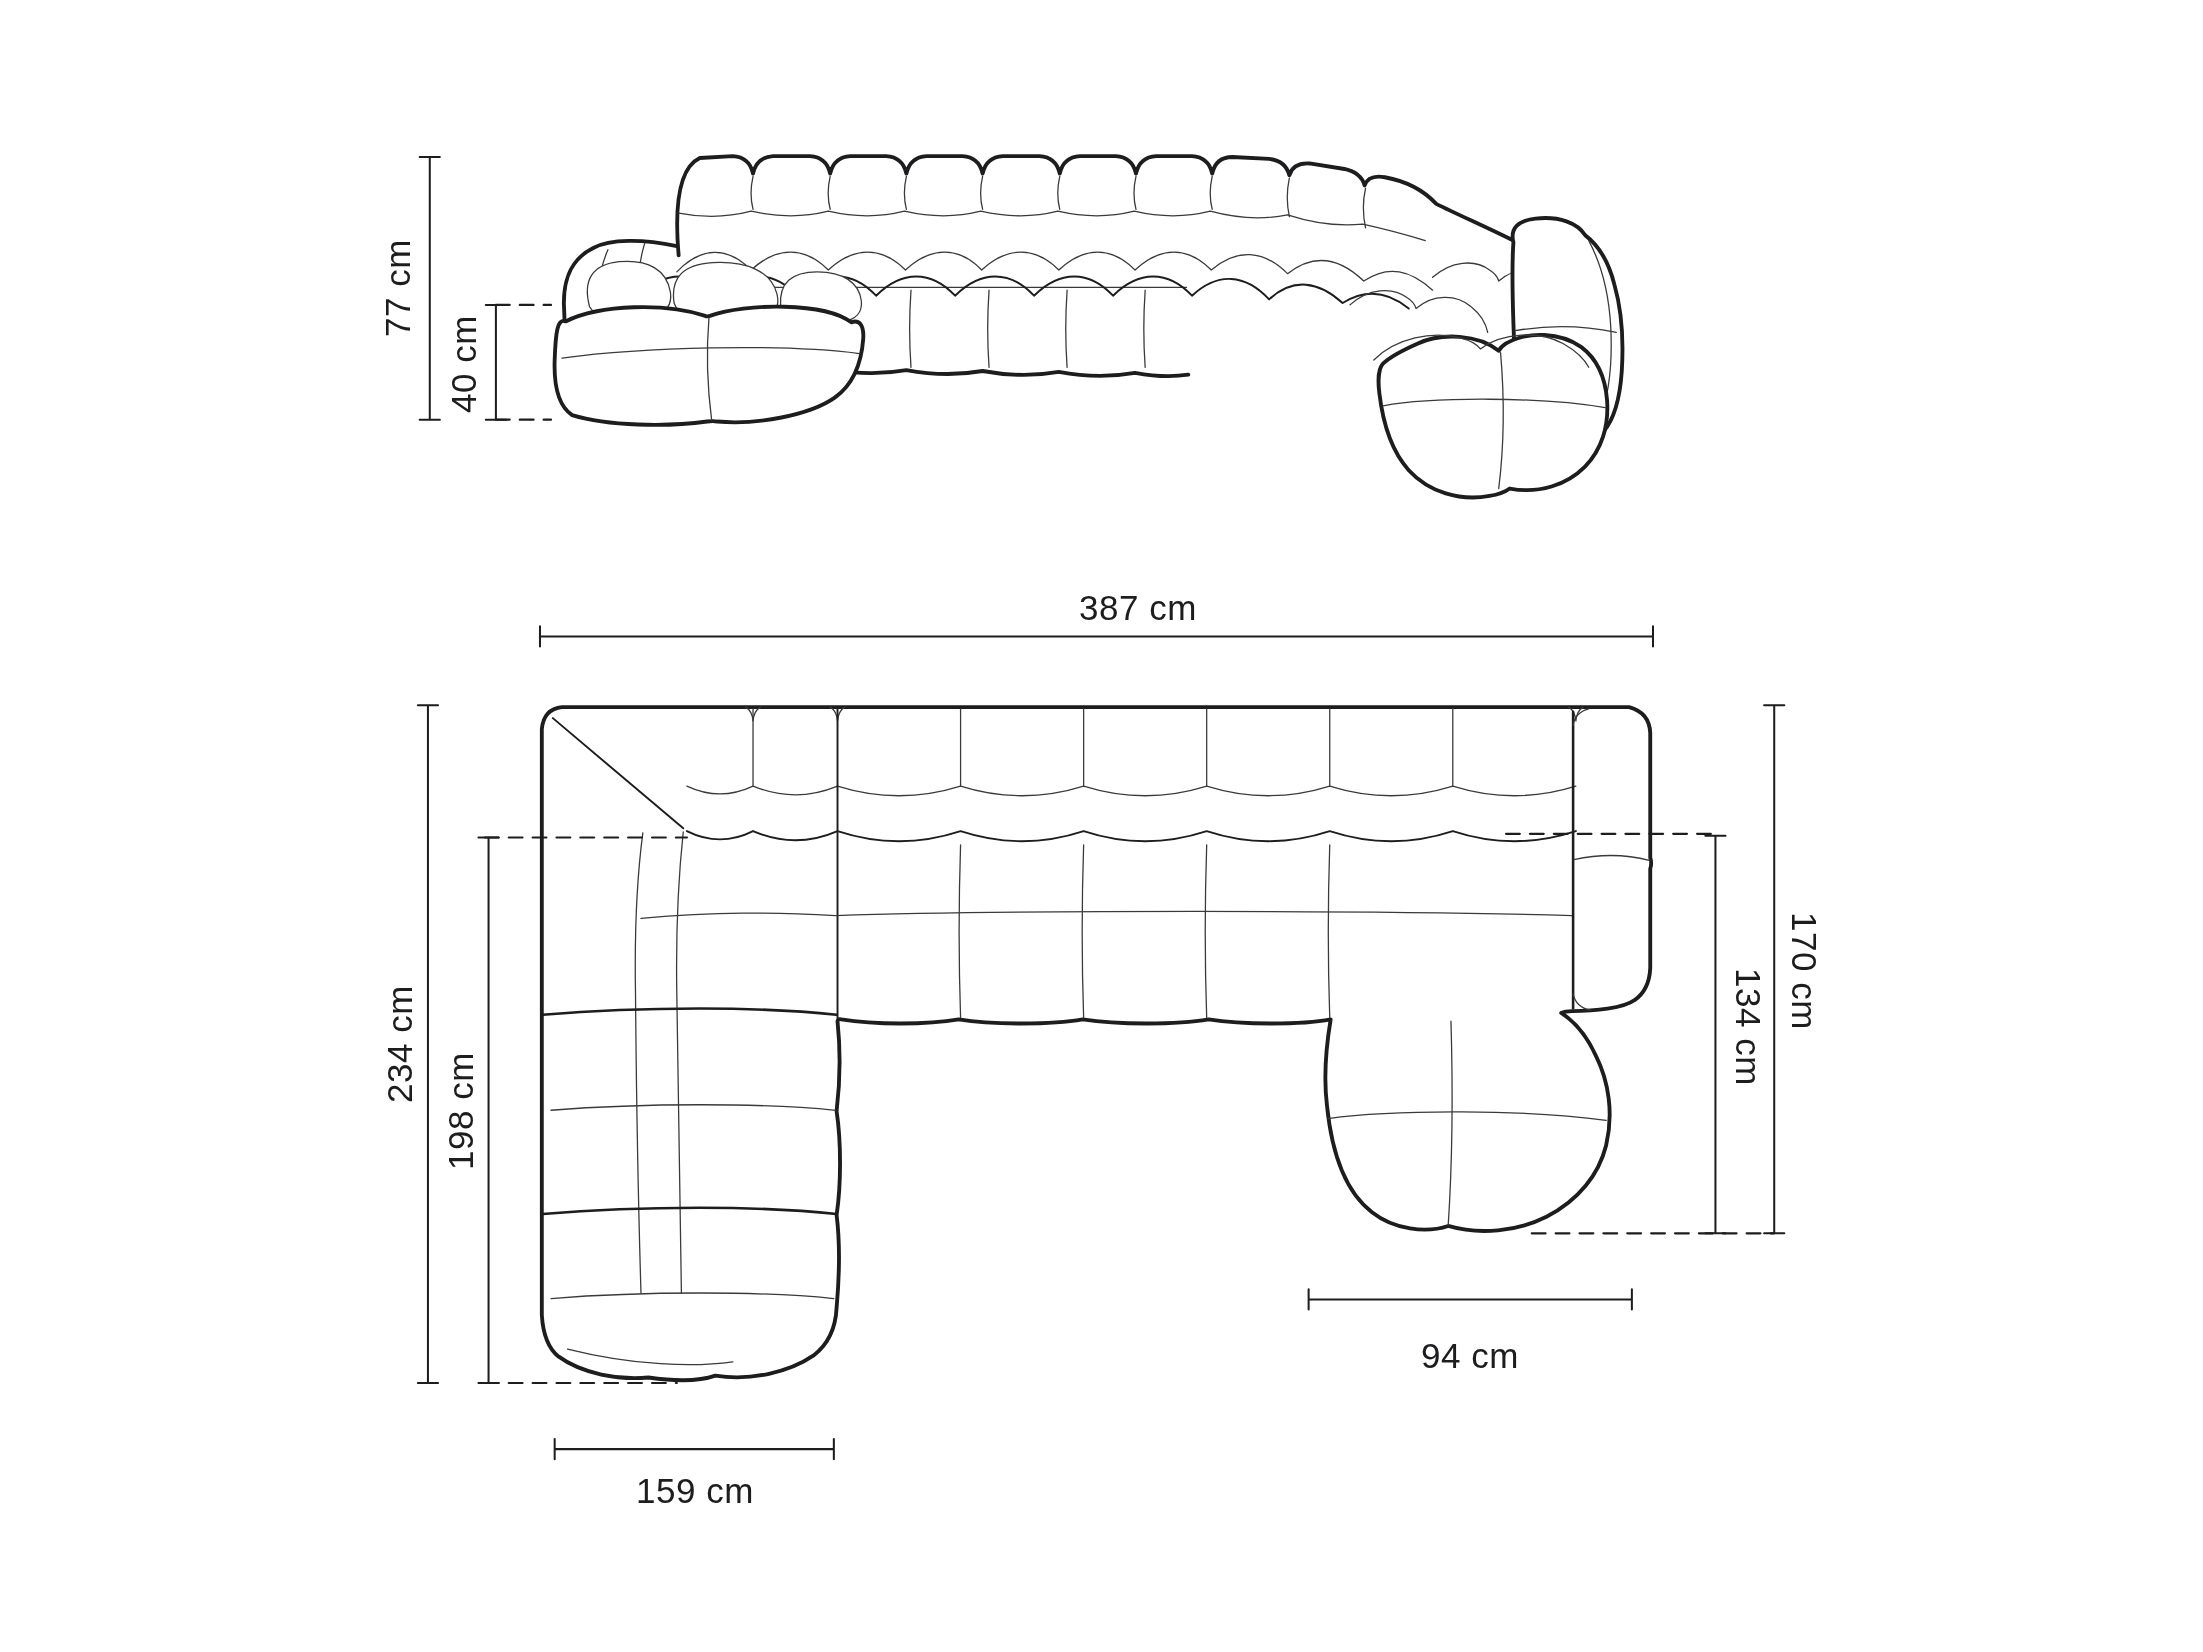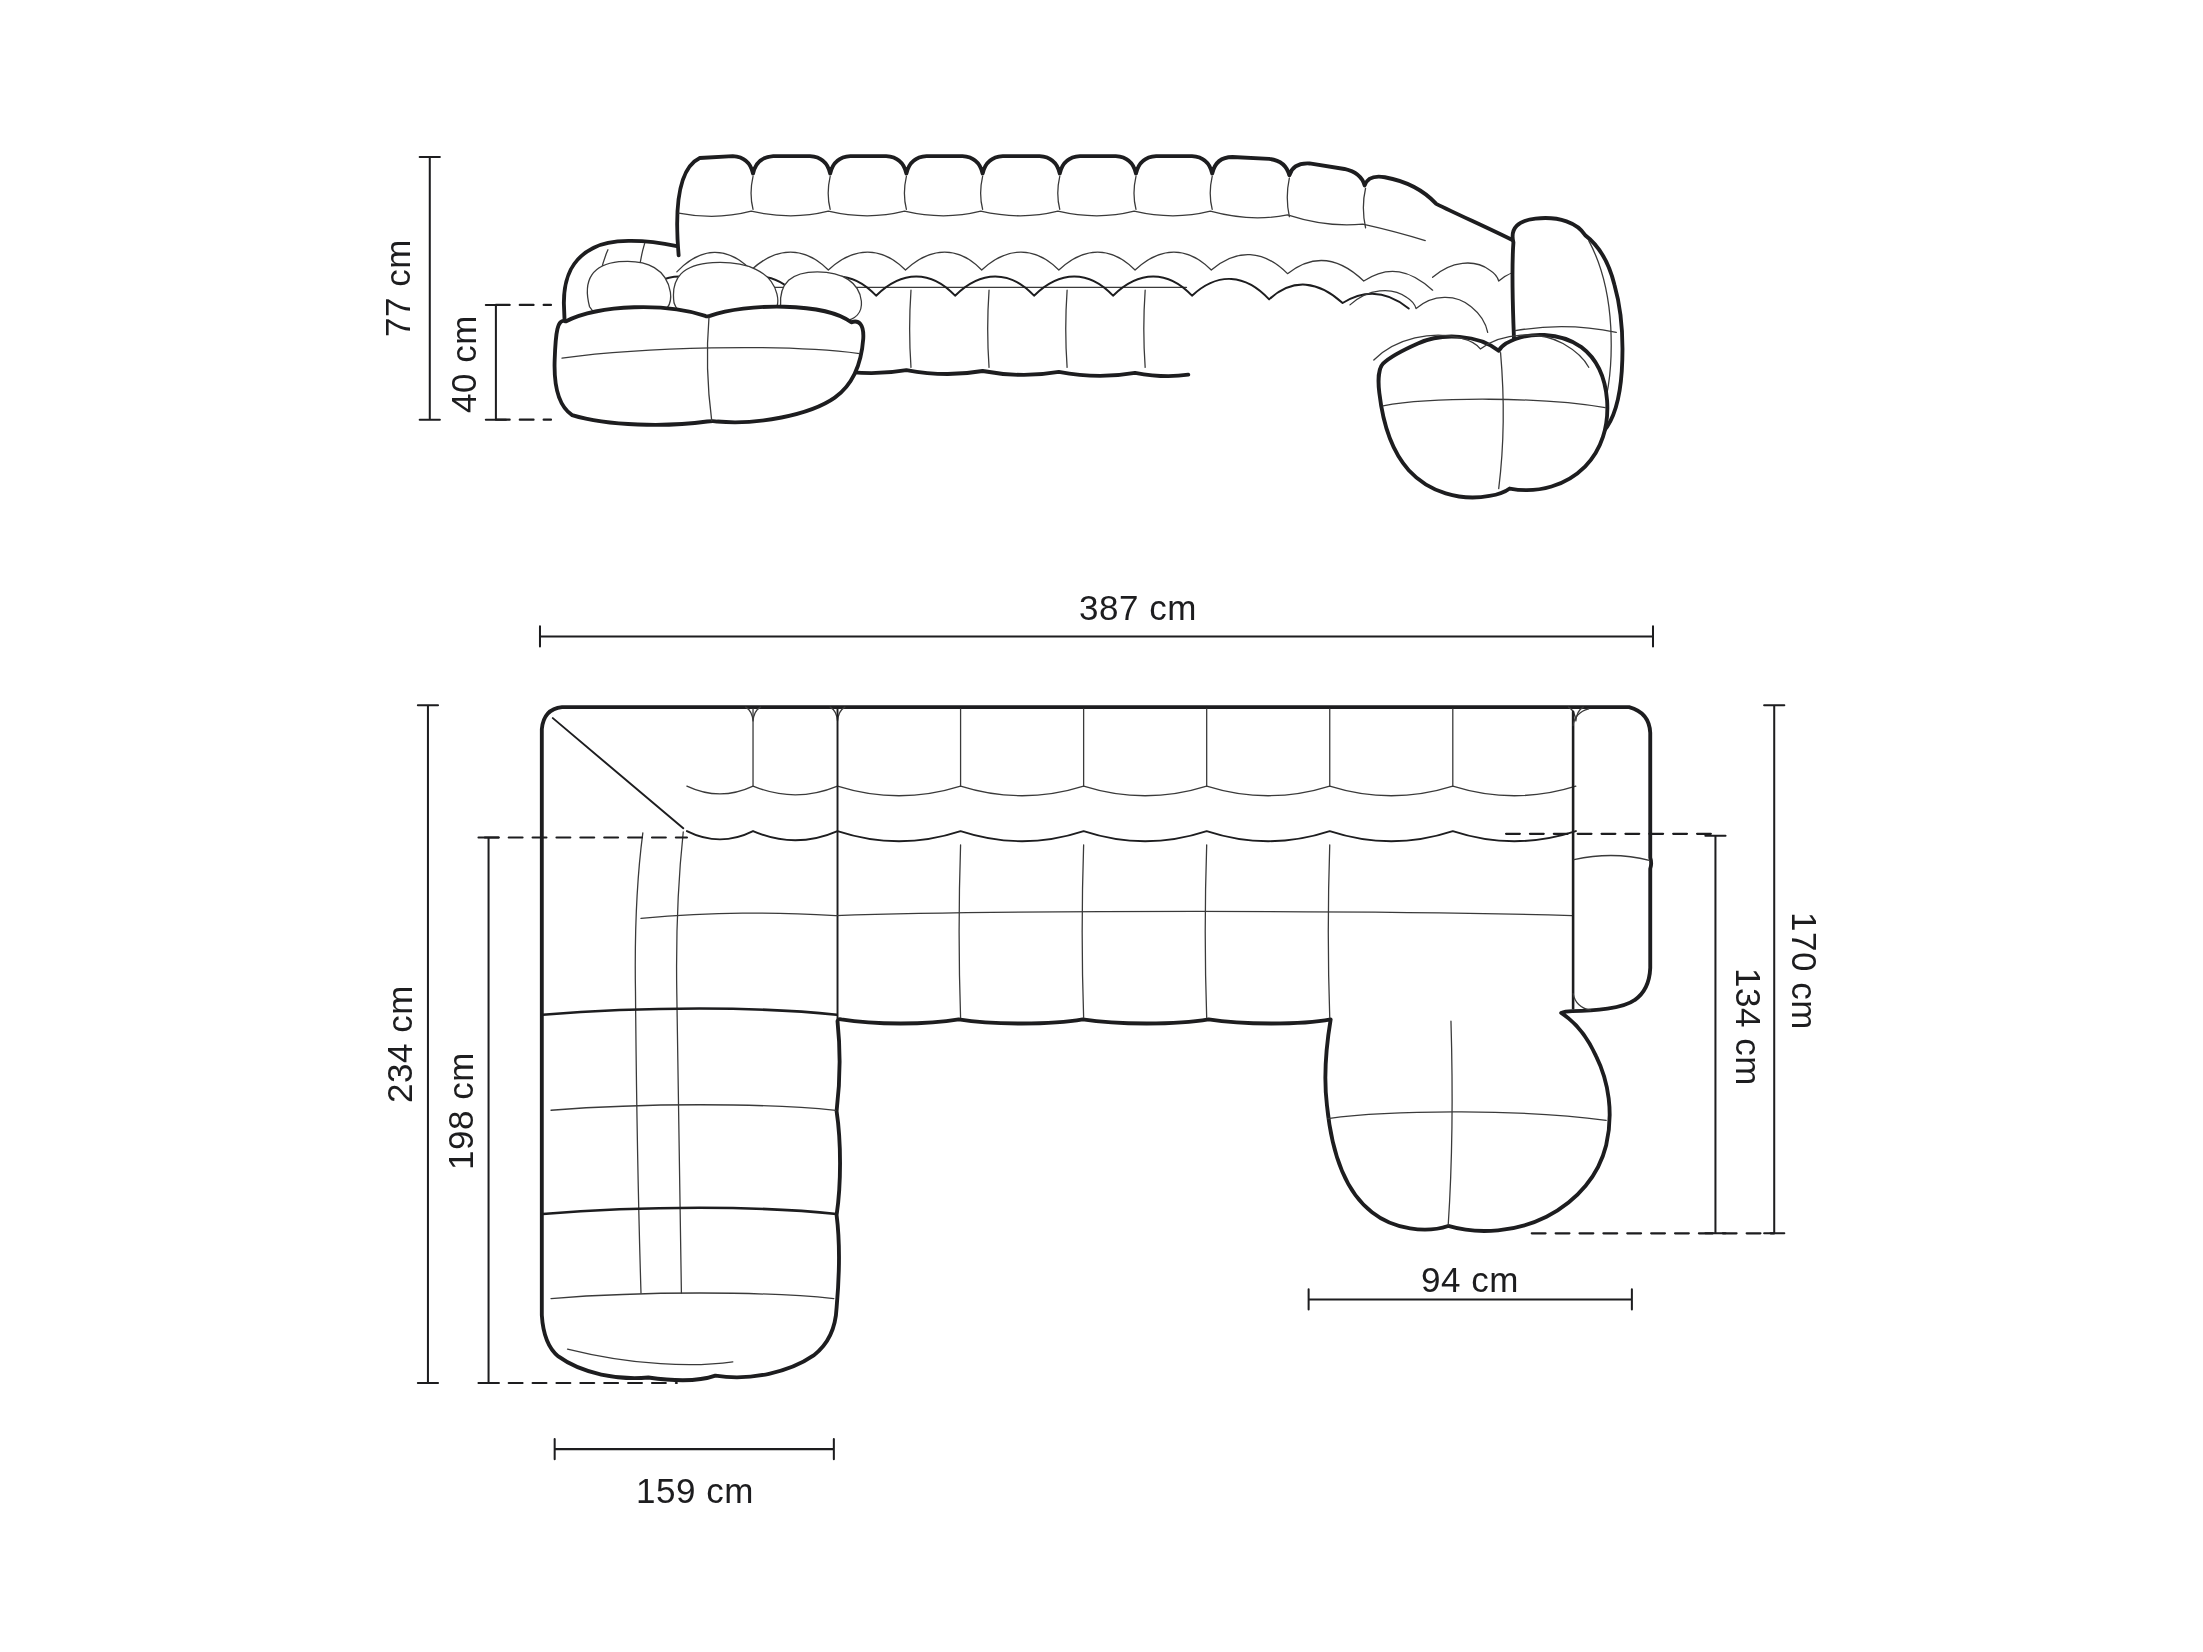--- a/index.html
+++ b/index.html
@@ -148,17 +148,17 @@
   </g>
 </svg>
 
 <span class="dim-label rot-ccw" style="left:398px;top:288px;">77 cm</span>
 <span class="dim-label rot-ccw" style="left:464px;top:364px;">40 cm</span>
 <span class="dim-label" style="left:1102px;top:608px;margin-left:36px;">387 cm</span>
 <span class="dim-label rot-ccw" style="left:400px;top:1044px;">234 cm</span>
 <span class="dim-label rot-ccw" style="left:461px;top:1111px;">198 cm</span>
 <span class="dim-label rot-cw" style="left:1804px;top:971px;">170 cm</span>
 <span class="dim-label rot-cw" style="left:1748px;top:1027px;">134 cm</span>
-<span class="dim-label" style="left:1470px;top:1280px;text-align:right;">94 cm</span>
+<span class="dim-label" style="left:1470px;top:1356px;text-align:right;">94 cm</span>
 <span class="dim-label" style="left:695px;top:1491px;">159 cm</span>
 
 </div>
 
 
 </body></html>

